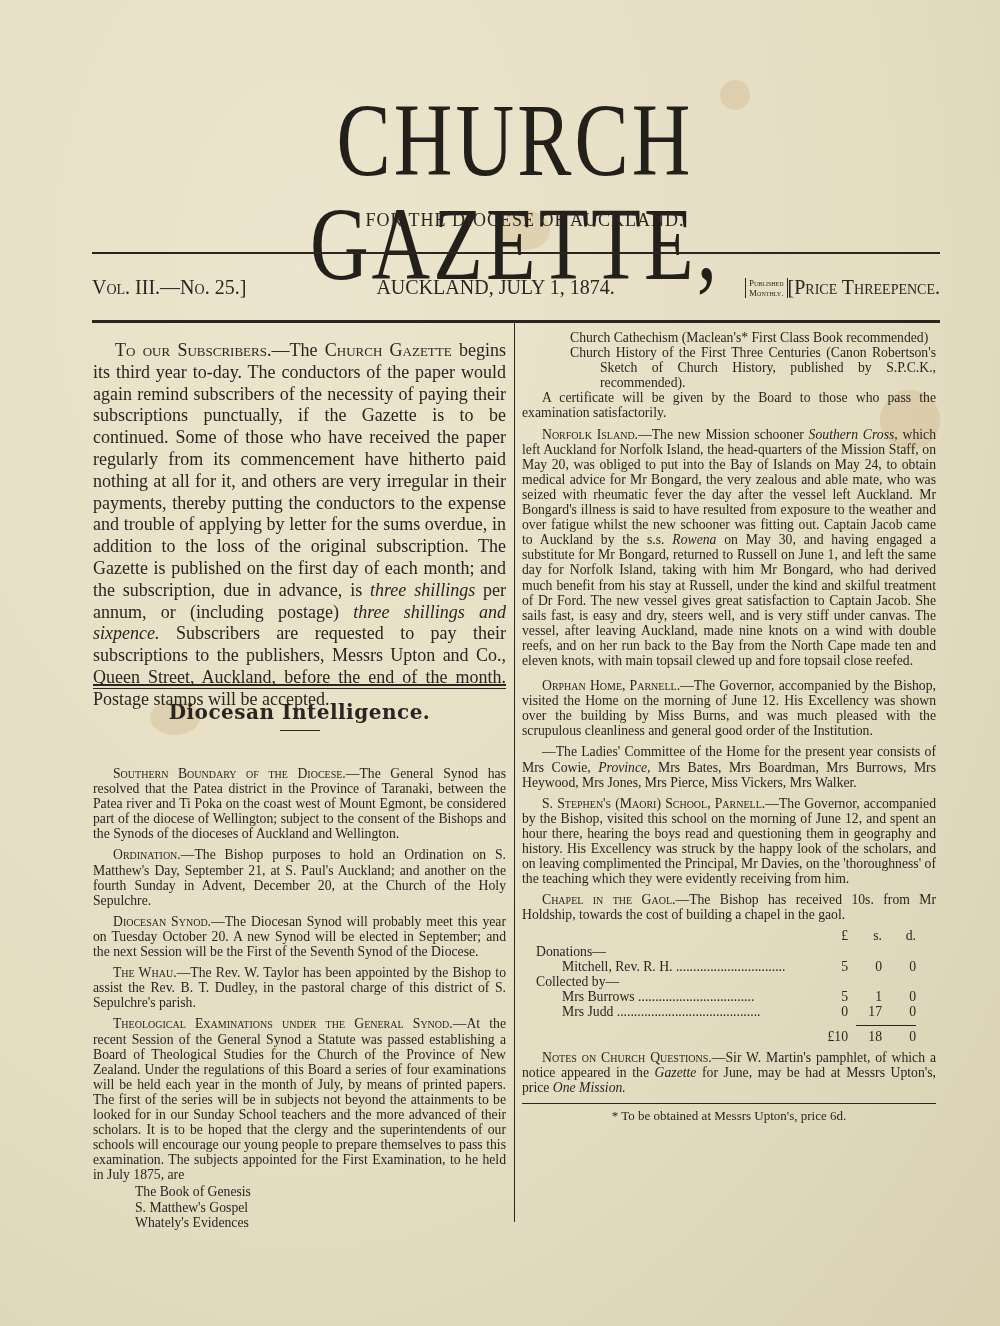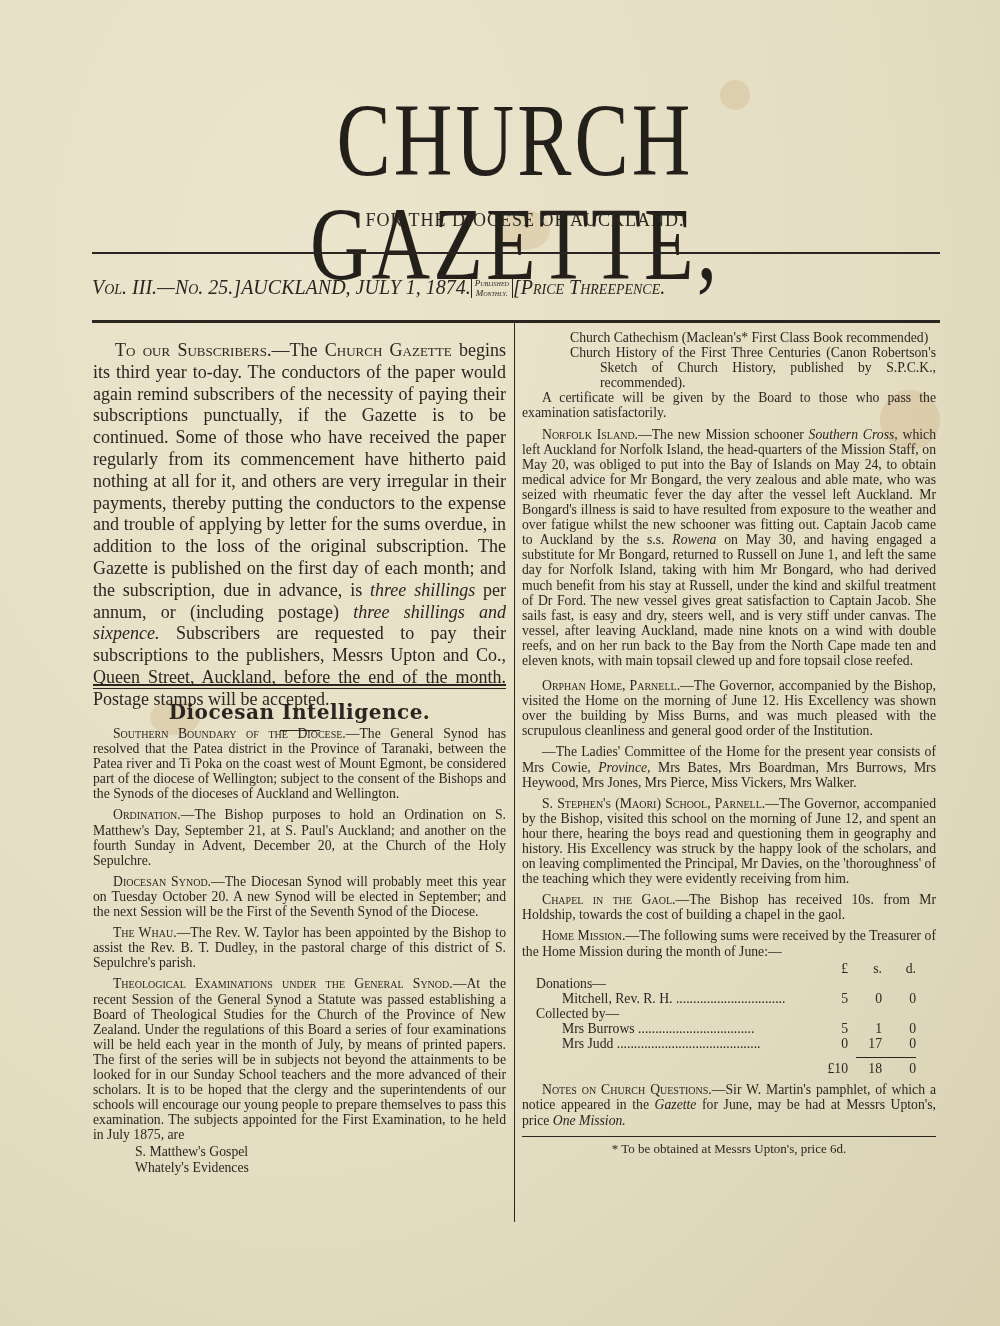--- a/index.html
+++ b/index.html
@@ -7,29 +7,29 @@
        font-family:"Liberation Serif","DejaVu Serif",serif;color:#2a2520;}
   .paper{position:absolute;left:0;top:0;width:1000px;height:1326px;
      background:radial-gradient(ellipse at 30% 20%,#ebe5cd 0%,#e4ddc2 60%,#d9d0b2 100%);}
   .stain{position:absolute;border-radius:50%;background:rgba(184,140,70,0.18);}
   .masthead{position:absolute;left:90px;top:88px;width:850px;text-align:center;
      font-family:"Liberation Serif",serif;font-size:104px;letter-spacing:4px;
      transform:scaleX(0.78);transform-origin:center top;line-height:1;color:#231f1a;font-weight:normal;}
   .subtitle{position:absolute;left:100px;top:210px;width:850px;text-align:center;font-size:18px;letter-spacing:1px;}
   .rule{position:absolute;height:0;border-top:2px solid #2a2520;}
   .rule.thin{border-top:1px solid #2a2520;}
-  .dateline{position:absolute;left:92px;top:276px;width:848px;display:flex;justify-content:flex-start;align-items:center;font-size:20px;font-style:italic;}
+  .dateline{position:absolute;left:92px;top:276px;width:848px;display:flex;justify-content:space-between;align-items:center;font-size:20px;}
   .sc{font-variant:small-caps;}
   .pubbox{font-size:9px;line-height:10px;text-align:center;font-variant:small-caps;border-left:1px solid #2a2520;border-right:1px solid #2a2520;padding:0 3px;}
   .col{position:absolute;text-align:justify;}
   .leftbig{left:93px;top:340px;width:413px;font-size:18px;line-height:21.8px;}
   .leftbig p{margin:0;text-indent:22px;}
   .colsmall{font-size:13.7px;line-height:15.1px;}
   .colsmall p{margin:0 0 6px 0;text-indent:20px;}
-  .left2{left:93px;top:726px;width:413px;}
+  .left2{left:93px;top:766px;width:413px;}
   .right{left:522px;top:330px;width:414px;}
   .vdivider{position:absolute;left:514px;top:322px;height:900px;border-left:1px solid #2a2520;}
   .section-title{position:absolute;left:93px;top:700px;width:413px;text-align:center;
      font-family:"DejaVu Serif",serif;font-weight:bold;font-size:20px;letter-spacing:0.5px;}
   .short-rule{position:absolute;left:280px;top:730px;width:40px;border-top:1px solid #2a2520;}
   .indented-list{margin:0 0 0 42px;}
   .indented-list div{text-indent:0;}
   .hang{padding-left:78px;text-indent:-30px !important;}
   .accounts{font-size:13.7px;line-height:15.1px;}
   .accounts .row{display:flex;}
@@ -77,41 +77,41 @@
 <div class="section-title">Diocesan Intelligence.</div>
 <div class="short-rule"></div>
 
 <div class="col colsmall left2">
   <p><span class="sc">Southern Boundary of the Diocese.</span><span>—The General Synod has resolved that the Patea district in the Province of Taranaki, between the Patea river and Ti Poka on the coast west of Mount Egmont, be considered part of the diocese of Wellington; subject to the consent of the Bishops and the Synods of the dioceses of Auckland and Wellington.</span></p>
   <p><span class="sc">Ordination.</span><span>—The Bishop purposes to hold an Ordination on S. Matthew's Day, September 21, at S. Paul's Auckland; and another on the fourth Sunday in Advent, December 20, at the Church of the Holy Sepulchre.</span></p>
   <p><span class="sc">Diocesan Synod.</span><span>—The Diocesan Synod will probably meet this year on Tuesday October 20. A new Synod will be elected in September; and the next Session will be the First of the Seventh Synod of the Diocese.</span></p>
   <p><span class="sc">The Whau.</span><span>—The Rev. W. Taylor has been appointed by the Bishop to assist the Rev. B. T. Dudley, in the pastoral charge of this district of S. Sepulchre's parish.</span></p>
   <p style="margin-bottom:2px;"><span class="sc">Theological Examinations under the General Synod.</span><span>—At the recent Session of the General Synod a Statute was passed establishing a Board of Theological Studies for the Church of the Province of New Zealand. Under the regulations of this Board a series of four examinations will be held each year in the month of July, by means of printed papers. The first of the series will be in subjects not beyond the attainments to be looked for in our Sunday School teachers and the more advanced of their scholars. It is to be hoped that the clergy and the superintendents of our schools will encourage our young people to prepare themselves to pass this examination. The subjects appointed for the First Examination, to he held in July 1875, are</span></p>
   <div class="indented-list">
+    <div>The Book of Genesis</div>
     <div>S. Matthew's Gospel</div>
     <div>Whately's Evidences</div>
   </div>
 </div>
 
 <div class="col colsmall right">
   <p class="hang" style="margin-bottom:0;">Church Cathechism (Maclean's* First Class Book recommended)</p>
   <p class="hang" style="margin-bottom:0;">Church History of the First Three Centuries (Canon Robertson's Sketch of Church History, published by S.P.C.K., recommended).</p>
   <p>A certificate will be given by the Board to those who pass the examination satisfactorily.</p>
 
   <p><span class="sc">Norfolk Island.</span><span>—The new Mission schooner </span><i>Southern Cross,</i><span> which left Auckland for Norfolk Island, the head-quarters of the Mission Staff, on May 20, was obliged to put into the Bay of Islands on May 24, to obtain medical advice for Mr Bongard, the very zealous and able mate, who was seized with rheumatic fever the day after the vessel left Auckland. Mr Bongard's illness is said to have resulted from exposure to the weather and over fatigue whilst the new schooner was fitting out. Captain Jacob came to Auckland by the s.s. </span><i>Rowena</i><span> on May 30, and having engaged a substitute for Mr Bongard, returned to Russell on June 1, and left the same day for Norfolk Island, taking with him Mr Bongard, who had derived much benefit from his stay at Russell, under the kind and skilful treatment of Dr Ford. The new vessel gives great satisfaction to Captain Jacob. She sails fast, is easy and dry, steers well, and is very stiff under canvas. The vessel, after leaving Auckland, made nine knots on a wind with double reefs, and on her run back to the Bay from the North Cape made ten and eleven knots, with main topsail clewed up and fore topsail close reefed.</span></p>
 
   <p style="margin-top:10px;"><span class="sc">Orphan Home, Parnell.</span><span>—The Governor, accompanied by the Bishop, visited the Home on the morning of June 12. His Excellency was shown over the building by Miss Burns, and was much pleased with the scrupulous cleanliness and general good order of the Institution.</span></p>
 
   <p><span>—The Ladies' Committee of the Home for the present year consists of Mrs Cowie, </span><i>Province,</i><span> Mrs Bates, Mrs Boardman, Mrs Burrows, Mrs Heywood, Mrs Jones, Mrs Pierce, Miss Vickers, Mrs Walker.</span></p>
 
   <p><span class="sc">S. Stephen's (Maori) School, Parnell.</span><span>—The Governor, accompanied by the Bishop, visited this school on the morning of June 12, and spent an hour there, hearing the boys read and questioning them in geography and history. His Excellency was struck by the happy look of the scholars, and on leaving complimented the Principal, Mr Davies, on the 'thoroughness' of the teaching which they were evidently receiving from him.</span></p>
 
   <p><span class="sc">Chapel in the Gaol.</span><span>—The Bishop has received 10s. from Mr Holdship, towards the cost of building a chapel in the gaol.</span></p>
 
-  <p style="margin-bottom:2px;"><span class="sc">Home Mission.</span><span>—The following sums were received by the Treasurer of the Home Mission during the month of June:—</span></p>
 
   <div class="accounts">
     <div class="row">
         <span class="name"></span>
         <span class="amt">
           <span>£</span>
           <span>s.</span>
           <span>d.</span>
         </span>
       </div>

